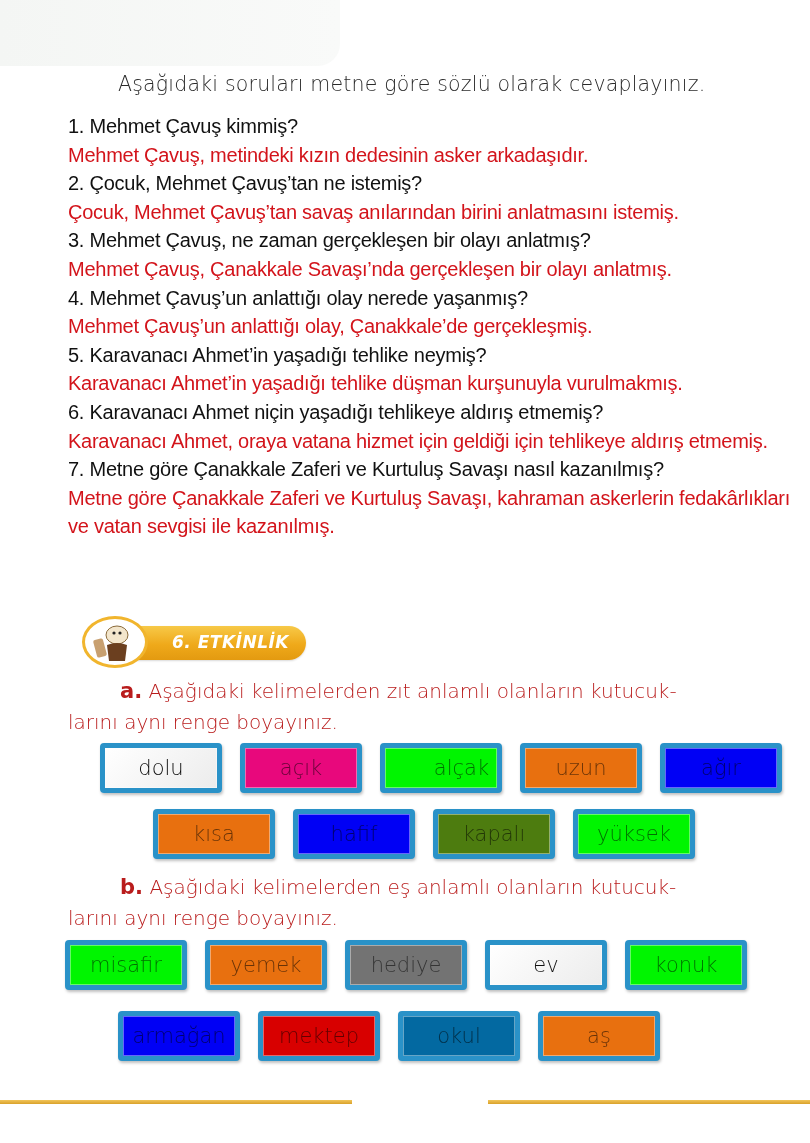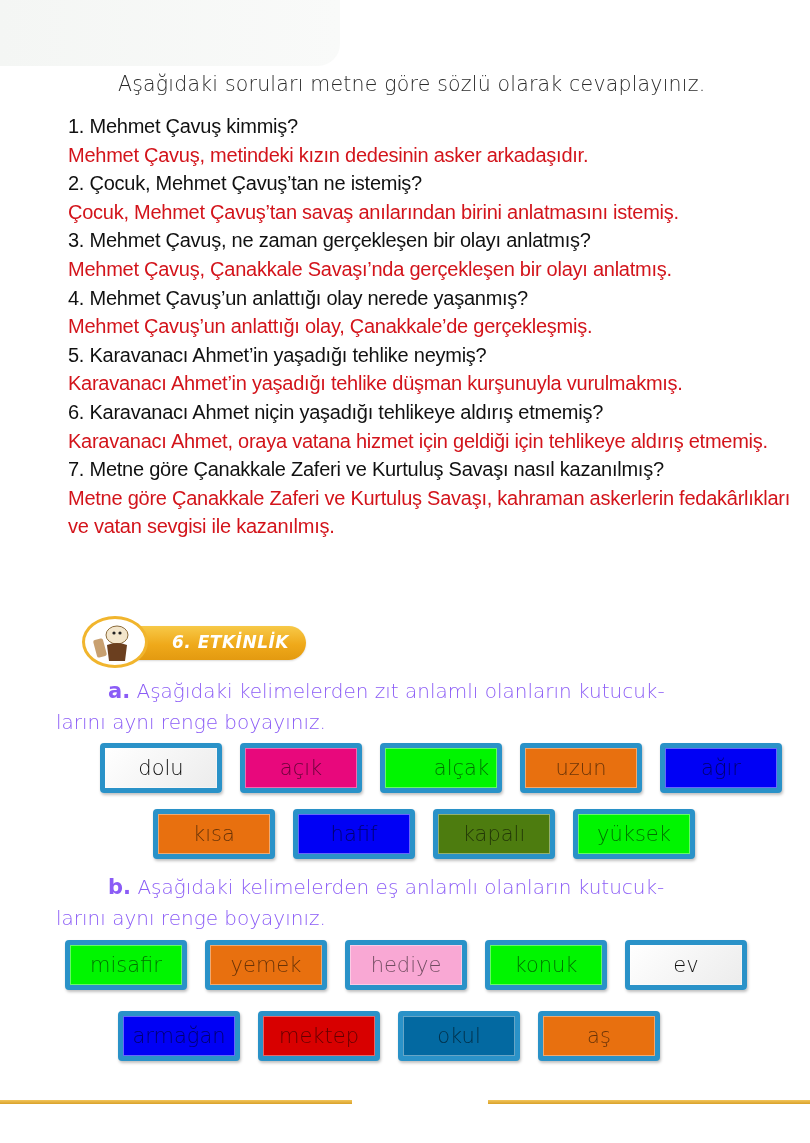--- a/index.html
+++ b/index.html
@@ -42,23 +42,23 @@
       font-family: "DejaVu Sans", sans-serif; font-weight: bold;
       font-size: 17px; color: #ffffff; letter-spacing: 0.5px;
     }
     .badge-mascot {
       position: absolute; left: 4px; top: 4px; width: 66px; height: 52px;
       border-radius: 50%; background: #ffffff;
       border: 3px solid #f1b52d;
     }
 
     .task-text {
-      position: absolute; left: 56px;
+      position: absolute; left: 68px;
       font-family: "DejaVu Sans", sans-serif; font-weight: 300;
-      font-size: 20px; color: #8b5cf6; line-height: 31px; width: 680px;
+      font-size: 20px; color: #b91c1c; line-height: 31px; width: 680px;
     }
     .task-text .letter { font-weight: bold; font-size: 21px; }
     .task-text .indent { display: inline-block; width: 52px; }
 
     .word-row { position: absolute; display: flex; }
     .word-box {
       width: 122px; height: 50px; margin-right: 18px;
       border: 5px solid #2a92c8; border-radius: 4px;
       display: flex; align-items: center; justify-content: center;
       box-shadow: 1px 2px 3px rgba(0,0,0,0.25), inset 0 0 0 1px rgba(255,255,255,0.4);
@@ -133,23 +133,23 @@
 
 <div class="task-text" style="top:872px;">
   <span class="indent"></span><span class="letter">b.</span>
   <span>Aşağıdaki kelimelerden eş anlamlı olanların kutucuk-</span><br>
   <span>larını aynı renge boyayınız.</span>
 </div>
 
 <div class="word-row" style="left:65px; top:940px;">
   <div class="word-box" style="background:#00f500;">misafir</div>
   <div class="word-box" style="background:#e8700f;">yemek</div>
-  <div class="word-box" style="background:#f9a8d4;">hediye</div>
+  <div class="word-box" style="background:#737373;">hediye</div>
+  <div class="word-box white" style="background:linear-gradient(135deg,#ffffff,#ececec);">ev</div>
   <div class="word-box" style="background:#00f500;">konuk</div>
-  <div class="word-box white" style="background:linear-gradient(135deg,#ffffff,#ececec);">ev</div>
 </div>
 
 <div class="word-row" style="left:118px; top:1011px;">
   <div class="word-box" style="background:#0000f5;">armağan</div>
   <div class="word-box" style="background:#d80000;">mektep</div>
   <div class="word-box" style="background:#0369a1;">okul</div>
   <div class="word-box" style="background:#e8700f;">aş</div>
 </div>
 
 <div class="footer-line" style="left:0; width:352px;"></div>

